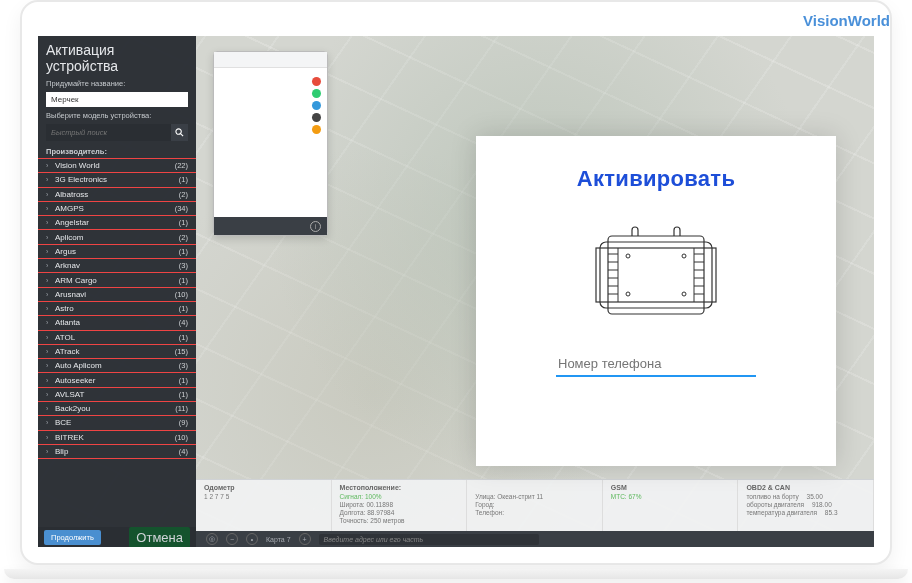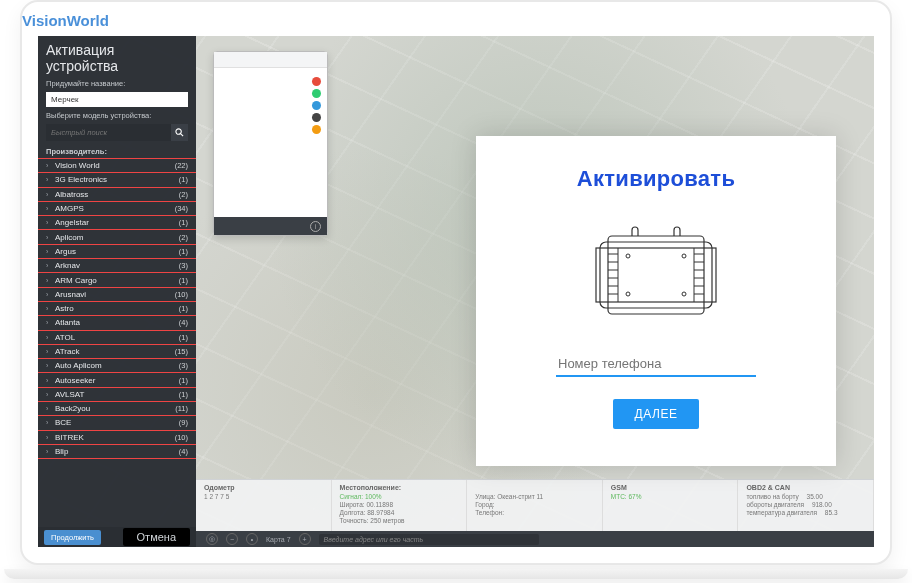--- a/index.html
+++ b/index.html
@@ -1,18 +1,18 @@
 <!DOCTYPE html>
 <html><head>
 <meta charset="utf-8">
 <style>
 *{box-sizing:border-box;margin:0;padding:0;font-family:Arial,Helvetica,sans-serif}
 body{background:#fff;width:912px;height:583px;overflow:hidden;position:relative}
 .laptop{position:absolute;left:20px;top:0;width:872px;height:565px;background:#fff;border:2px solid #e8e8e8;border-radius:18px;box-shadow:0 8px 20px rgba(0,0,0,.06);overflow:hidden}
-.brand{text-align:left;font-size:15px;font-weight:700;color:#4a90d9;padding:10px 0 6px}
+.brand{text-align:right;font-size:15px;font-weight:700;color:#4a90d9;padding:10px 0 6px}
 .screen{position:absolute;left:16px;right:16px;top:34px;bottom:16px;background:#3a3f45;overflow:hidden}
 
 
 .map{position:absolute;left:0;right:0;top:0;bottom:0;background:#d4d6d0;overflow:hidden}
 .map::before{content:"";position:absolute;inset:0;background:repeating-linear-gradient(25deg,rgba(255,255,255,.18) 0 2px,transparent 2px 50px),repeating-linear-gradient(-55deg,rgba(255,255,255,.15) 0 2px,transparent 2px 60px)}
 .map::after{content:"";position:absolute;inset:0;background:radial-gradient(circle at 60% 35%,rgba(170,185,170,.55),transparent 45%),radial-gradient(circle at 40% 70%,rgba(190,190,175,.5),transparent 40%)}
 
 
 .side{position:absolute;left:0;top:0;bottom:0;width:158px;background:rgba(40,44,50,.96);color:#cfd2d5;font-size:8px}
 .side-title{font-size:14px;padding:6px 8px 3px;color:#e5e7ea;font-weight:400}
@@ -28,21 +28,21 @@
 .mfg .nm{flex:1;color:#e5e7ea;font-size:8px;padding-left:3px}
 .mfg .ct{color:#cfd2d5;font-size:7.5px}
 .grp-sec{position:absolute;bottom:22px;left:0;right:0;padding:0 8px}
 .grp-sec .lbl{font-size:7.5px;color:#d0d4d8;margin-bottom:2px}
 .grp-select{display:flex;align-items:center;background:#2a2e33;height:16px;padding:0 5px;cursor:pointer}
 .grp-select .sq{width:8px;height:8px;background:#3b82c4;margin-right:4px}
 .grp-select .txt{flex:1;font-size:7.5px;color:#e5e7ea}
 .grp-select .dd{font-size:8px;color:#cfd2d5}
 .side-foot{position:absolute;bottom:0;left:0;right:0;height:20px;display:flex;align-items:center;justify-content:space-between;padding:0 6px;background:#2a2e33}
 .btn-cont{background:#4a8fd0;color:#fff;font-size:7.5px;padding:3px 7px;border:none;border-radius:2px;cursor:pointer}
-.btn-cancel{background:#000000;color:#d0d4d8;font-size:11px;padding:3px 14px;border:none;border-radius:2px;cursor:pointer}
+.btn-cancel{background:#14532d;color:#d0d4d8;font-size:13px;padding:3px 7px;border:none;border-radius:2px;cursor:pointer}
 
 
 .phone{position:absolute;left:175px;top:15px;width:115px;height:185px;background:#fff;border:1px solid #bbb;border-radius:4px;box-shadow:0 3px 8px rgba(0,0,0,.15)}
 .phone .hdr{height:16px;background:#f4f5f6;border-bottom:1px solid #e0e0e0}
 .phone .body{padding:6px}
 .phone .dot{width:9px;height:9px;border-radius:50%;margin:3px 0 3px auto}
 .d1{background:#e74c3c}.d2{background:#2ecc71}.d3{background:#3498db}.d4{background:#444}.d5{background:#f39c12}
 .phone .ftr{position:absolute;bottom:0;left:0;right:0;height:18px;background:#3a3f45;display:flex;align-items:center;justify-content:flex-end;padding:0 6px}
 .phone .info{width:11px;height:11px;border:1px solid #aaa;border-radius:50%;color:#aaa;font-size:7px;display:flex;align-items:center;justify-content:center}
 
@@ -289,18 +289,17 @@
           </g>
           <path d="M46 18 v-6 a3 3 0 0 1 6 0 v6" fill="none" stroke="#333" stroke-width="1.2"></path>
           <path d="M88 18 v-6 a3 3 0 0 1 6 0 v6" fill="none" stroke="#333" stroke-width="1.2"></path>
           <circle cx="42" cy="38" r="2" fill="none" stroke="#333"></circle>
             <circle cx="98" cy="38" r="2" fill="none" stroke="#333"></circle>
           <circle cx="42" cy="76" r="2" fill="none" stroke="#333"></circle>
             <circle cx="98" cy="76" r="2" fill="none" stroke="#333"></circle>
         </svg>
       </div>
       <input class="phone-input" placeholder="Номер телефона" style="">
-      <button class="btn-next">ДАЛЕЕ</button>
     </div>
 
   </div>
 </div>
 <div class="base"></div>
 
 </body></html>

